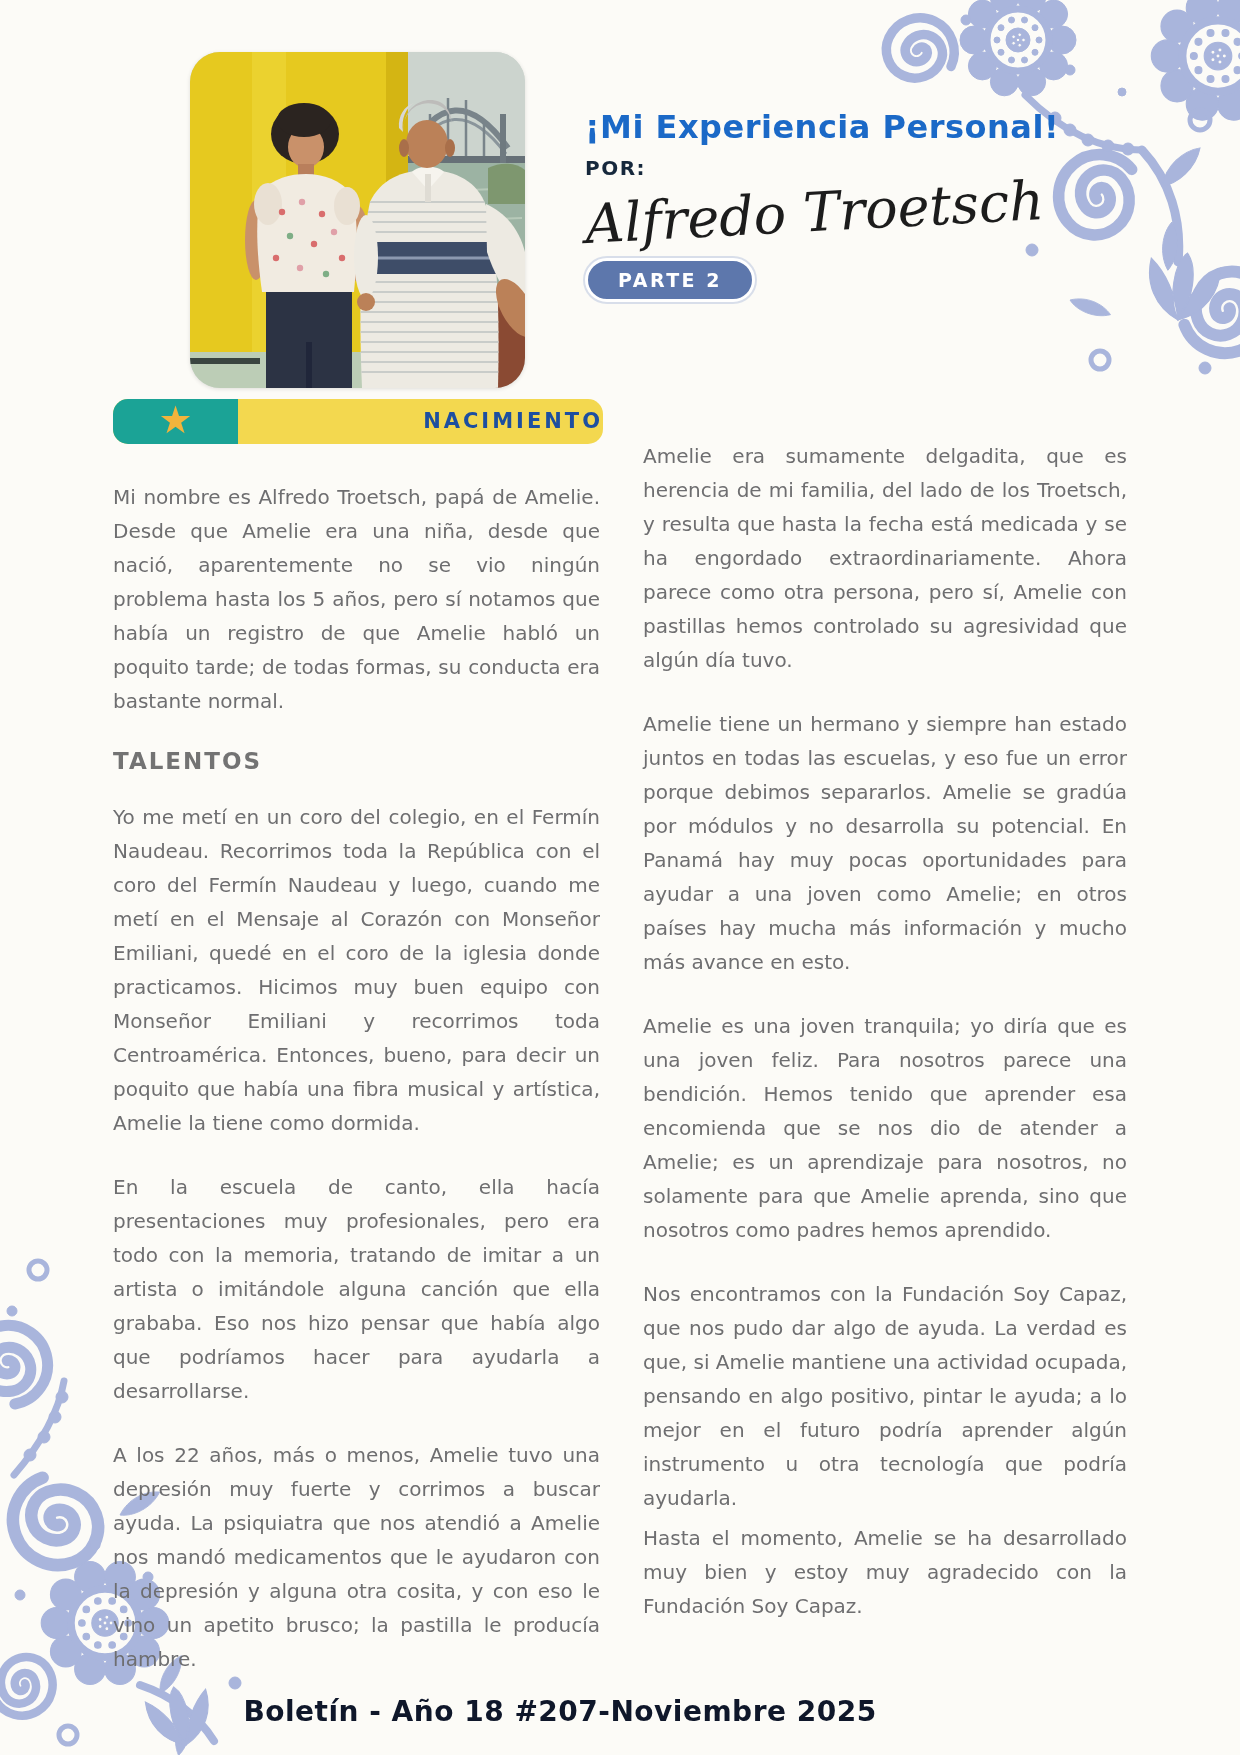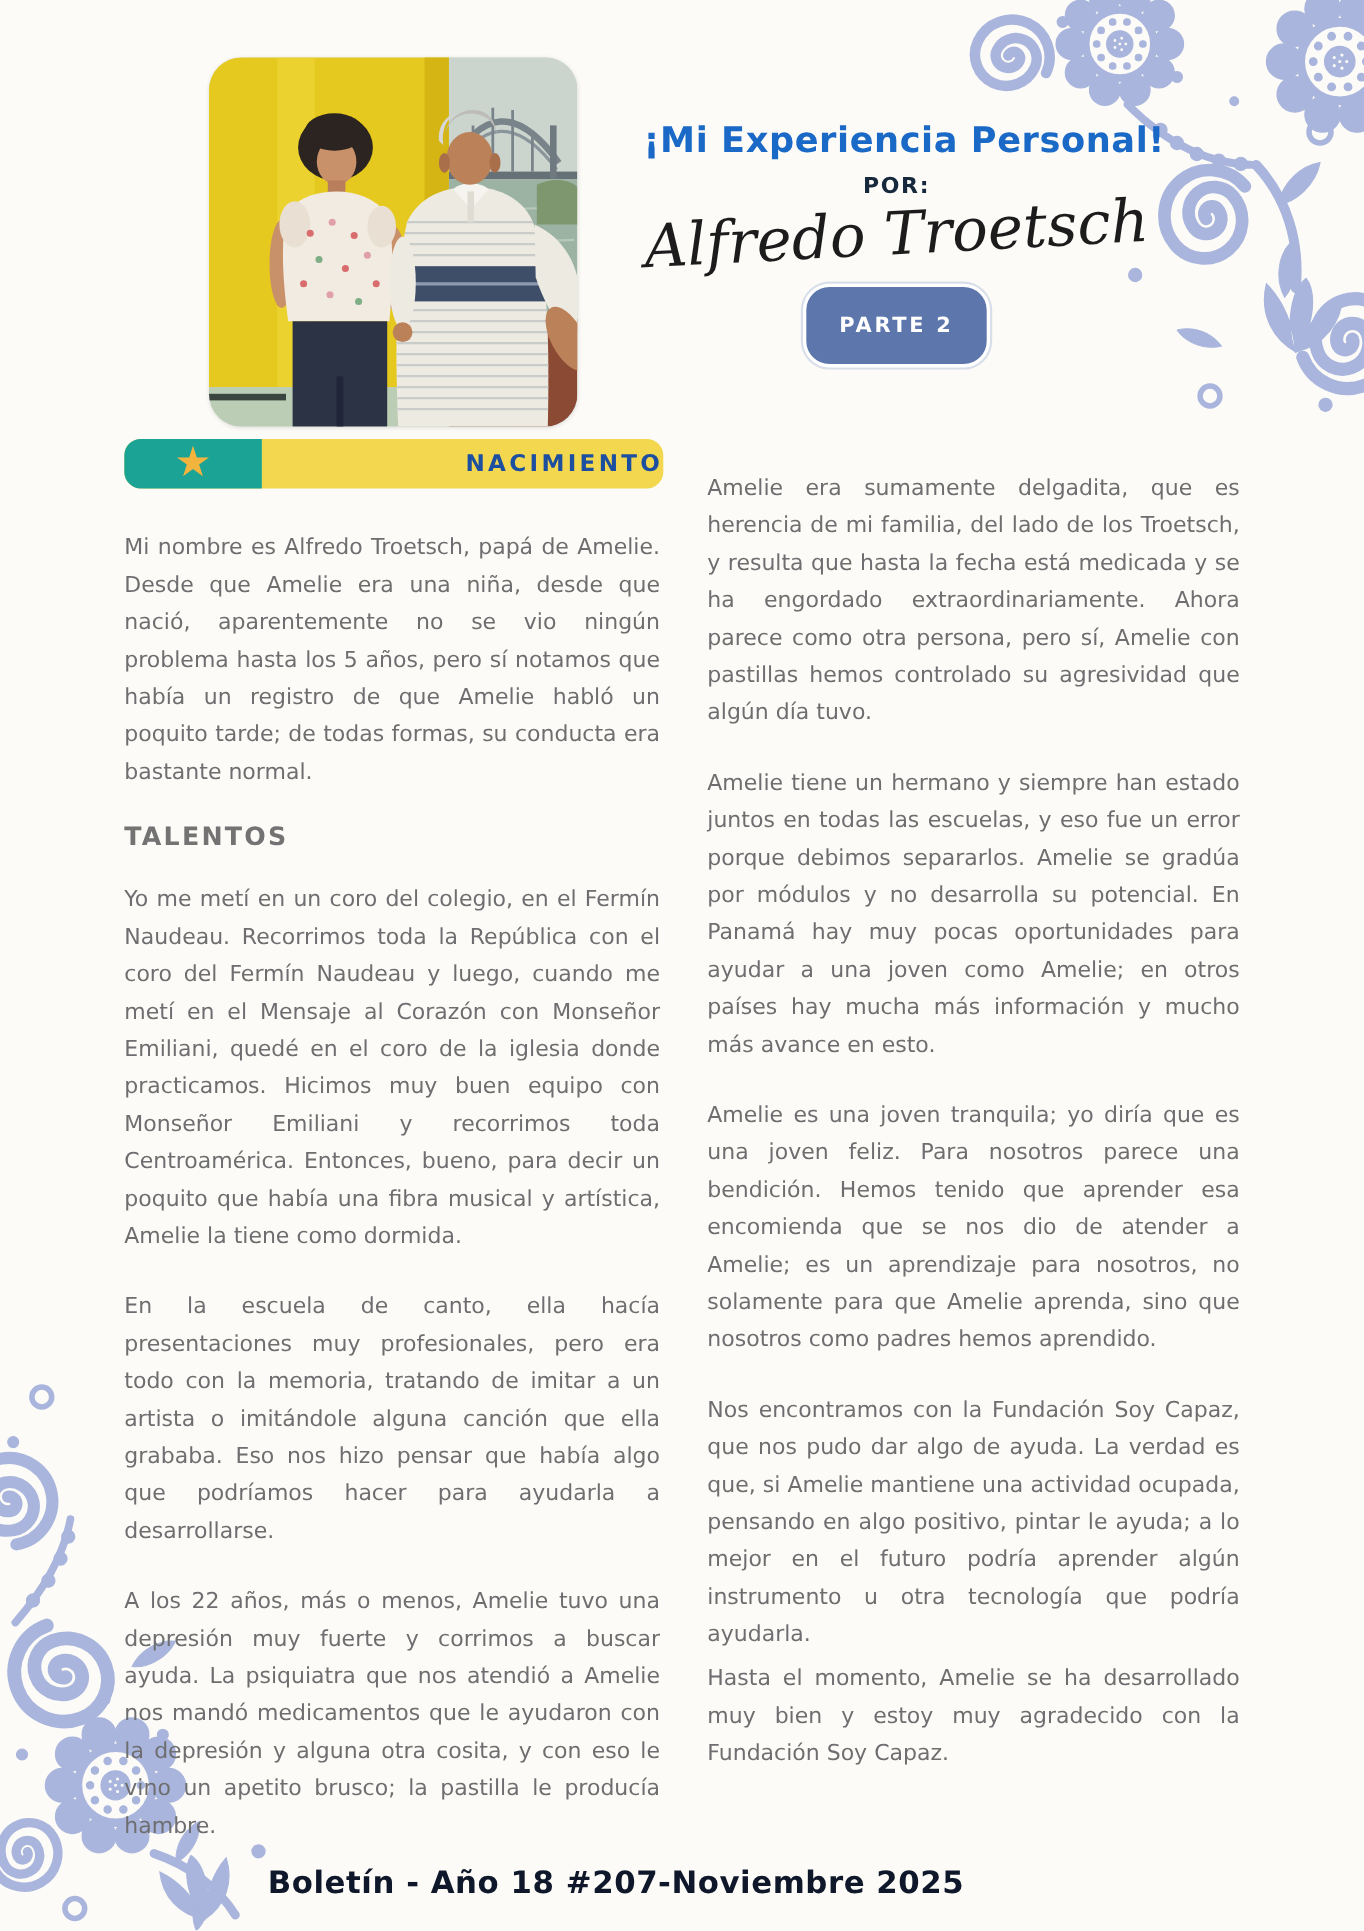--- a/index.html
+++ b/index.html
@@ -6,35 +6,35 @@
   body{width:1240px;height:1755px;background:#fcfbf7;font-family:"DejaVu Sans",sans-serif;}
   .page{position:relative;width:1240px;height:1755px;overflow:hidden;background:#fcfbf7;}
 
   .ornament{position:absolute;pointer-events:none;}
   .ornament.tr{top:0;right:0;}
   .ornament.bl{bottom:0;left:0;}
 
   .photo{position:absolute;left:190px;top:52px;width:335px;height:336px;border-radius:30px;overflow:hidden;box-shadow:0 1px 4px rgba(0,0,0,.12);}
   .photo svg{display:block;}
 
-  .header{position:absolute;left:585px;top:108px;width:460px;text-align:center;z-index:3;}
+  .header{position:absolute;left:585px;top:108px;width:460px;z-index:3;}
   .title{font-size:32px;font-weight:bold;color:#1b69c7;white-space:nowrap;letter-spacing:.5px;}
   .por{margin-top:10px;font-size:20px;font-weight:bold;color:#16283c;letter-spacing:1.5px;}
   .signature{margin-top:2px;font-family:"DejaVu Serif",serif;font-style:italic;font-size:54px;color:#1c1c1c;white-space:nowrap;transform:rotate(-3deg);line-height:1.15;}
-  .badge{display:inline-block;margin-top:14px;padding:24px 30px;background:#5d77ac;color:#ffffff;font-weight:bold;font-size:19px;letter-spacing:2.5px;border-radius:24px;border:3px solid #ffffff;box-shadow:0 0 0 2px rgba(150,170,210,.35);}
+  .badge{display:inline-block;margin-top:14px;padding:8px 30px;background:#5d77ac;color:#ffffff;font-weight:bold;font-size:19px;letter-spacing:2.5px;border-radius:24px;border:3px solid #ffffff;box-shadow:0 0 0 2px rgba(150,170,210,.35);}
 
   .banner{position:absolute;left:113px;top:399px;width:490px;height:45px;background:#f3d84f;border-radius:15px;z-index:2;}
   .banner-teal{position:absolute;left:0;top:0;width:125px;height:45px;background:#1ba396;border-radius:15px 0 0 15px;display:flex;align-items:center;justify-content:center;}
   .star{font-size:38px;color:#f2b43c;line-height:1;margin-top:-3px;}
   .banner-label{position:absolute;inset:0;text-align:right;line-height:45px;font-size:21px;font-weight:bold;letter-spacing:3px;color:#1d4fa0;}
 
   .col{position:absolute;z-index:2;}
   .col p{margin:0 0 30px 0;font-size:20px;line-height:34px;color:#6e6e70;text-align:justify;}
   .col.left{left:113px;top:480px;width:487px;}
-  .col.right{left:643px;top:426px;width:484px;}
+  .col.right{left:643px;top:439px;width:484px;}
   .col h2{margin:20px 0 26px 0;font-size:23px;font-weight:bold;color:#737373;letter-spacing:2px;}
   .col p.pre-tight{margin-bottom:6px;margin-top:16px;}
   .col p.tight{margin-top:0;}
 
   .footer{position:absolute;top:1695px;left:0;width:1120px;text-align:center;font-size:28px;font-weight:bold;color:#0f172a;z-index:2;letter-spacing:.5px;}
 </style>
 </head>
 <body>
 
 <div class="page">

